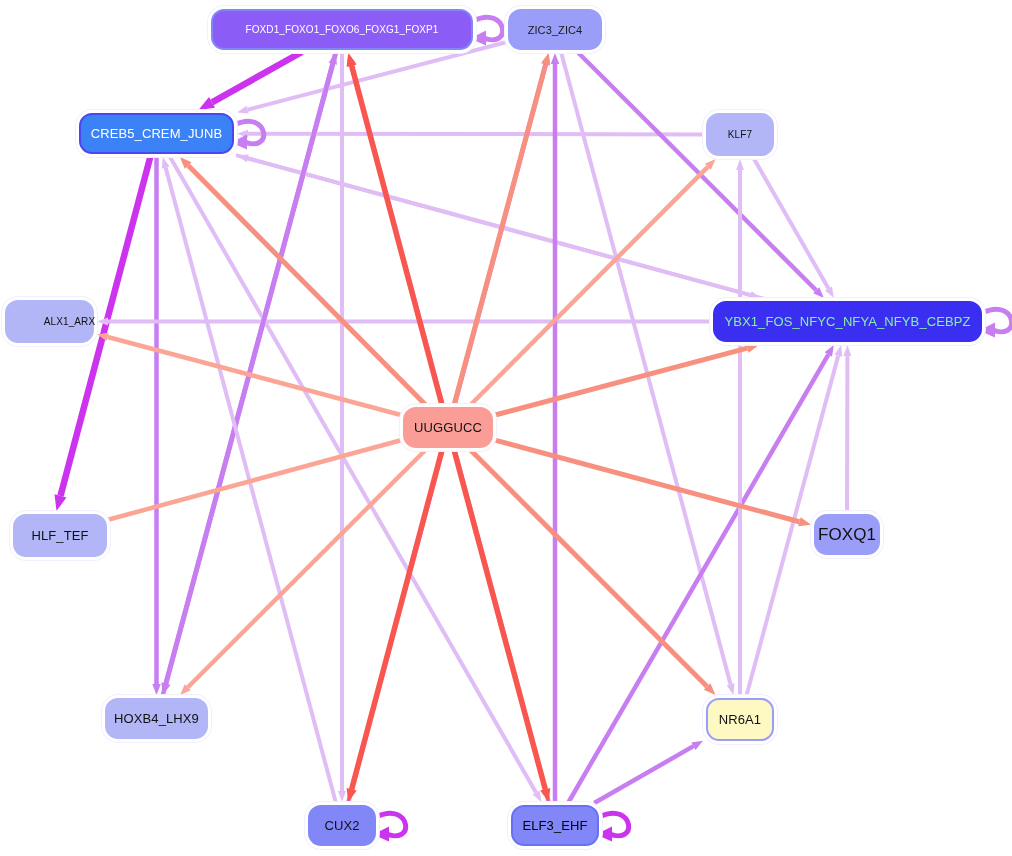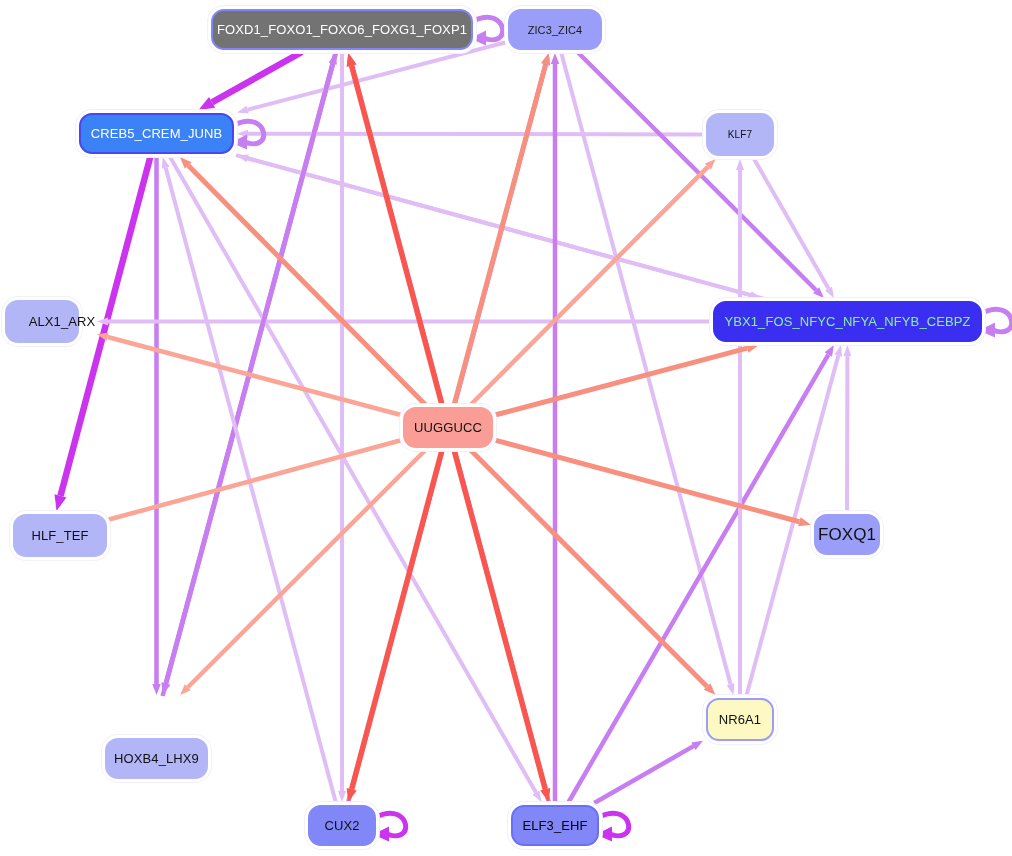--- a/index.html
+++ b/index.html
@@ -124,48 +124,48 @@
         <polygon points="231,142.5 247,134.5 247,149.5" fill="#c77ef0"></polygon>
         <path d="M 983 312.5 C 1017 296.5, 1023 344.5, 989 328.5" fill="none" stroke="#c77ef0" stroke-width="5"></path>
         <polygon points="979,330.5 995,322.5 995,337.5" fill="#c77ef0"></polygon>
         <path d="M 377 816.5 C 411 800.5, 417 848.5, 383 832.5" fill="none" stroke="#cc33ee" stroke-width="5"></path>
         <polygon points="373,834.5 389,826.5 389,841.5" fill="#cc33ee"></polygon>
         <path d="M 600 816.5 C 634 800.5, 640 848.5, 606 832.5" fill="none" stroke="#cc33ee" stroke-width="5"></path>
         <polygon points="596,834.5 612,826.5 612,841.5" fill="#cc33ee"></polygon>
       </g>
   </svg>
   <div id="nodes-layer">
-      <div class="node" style="left: 211px; top: 9px; width: 262px; height: 41px; background: #737373; border: 2px solid rgb(130, 135, 247); color: rgb(255, 255, 255); font-size: 13px;">
+      <div class="node" style="left: 211px; top: 9px; width: 262px; height: 41px; background: #8b5cf6; border: 2px solid rgb(130, 135, 247); color: rgb(255, 255, 255); font-size: 10px;">
         <span class="node-label">FOXD1_FOXO1_FOXO6_FOXG1_FOXP1</span>
       </div>
       <div class="node" style="left: 508px; top: 9px; width: 94px; height: 41px; background: rgb(154, 158, 248); border: 2px solid rgb(154, 158, 248); color: rgb(26, 26, 26); font-size: 11px;">
         <span class="node-label">ZIC3_ZIC4</span>
       </div>
       <div class="node" style="left: 79px; top: 113px; width: 155px; height: 41px; background: #3b82f6; border: 2px solid rgb(75, 69, 242); color: rgb(255, 255, 255); font-size: 13px;">
         <span class="node-label">CREB5_CREM_JUNB</span>
       </div>
       <div class="node" style="left: 706px; top: 113px; width: 68px; height: 43px; background: rgb(178, 182, 247); border: 2px solid rgb(178, 182, 247); color: rgb(17, 17, 17); font-size: 10px;">
         <span class="node-label">KLF7</span>
       </div>
-      <div class="node" style="left: 5px; top: 300px; width: 74px; height: 43px; background: rgb(178, 182, 247); border: 2px solid rgb(178, 182, 247); color: rgb(17, 17, 17); font-size: 13px; padding-left: 40px;">
+      <div class="node" style="left: 5px; top: 300px; width: 89px; height: 43px; background: rgb(178, 182, 247); border: 2px solid rgb(178, 182, 247); color: rgb(17, 17, 17); font-size: 10px; padding-left: 40px;">
         <span class="node-label">ALX1_ARX</span>
       </div>
       <div class="node" style="left: 713px; top: 301px; width: 269px; height: 41px; background: rgb(58, 47, 240); border: 2px solid rgb(58, 47, 240); color: #86efac; font-size: 13px;">
         <span class="node-label">YBX1_FOS_NFYC_NFYA_NFYB_CEBPZ</span>
       </div>
       <div class="node" style="left: 403px; top: 407px; width: 90px; height: 41px; background: rgb(250, 157, 150); border: 2px solid rgb(250, 157, 150); color: rgb(17, 17, 17); font-size: 13px;">
         <span class="node-label">UUGGUCC</span>
       </div>
       <div class="node" style="left: 13px; top: 514px; width: 94px; height: 43px; background: rgb(178, 182, 247); border: 2px solid rgb(178, 182, 247); color: rgb(17, 17, 17); font-size: 13px;">
         <span class="node-label">HLF_TEF</span>
       </div>
       <div class="node" style="left: 814px; top: 514px; width: 66px; height: 41px; background: rgb(154, 158, 248); border: 2px solid rgb(154, 158, 248); color: rgb(17, 17, 17); font-size: 17px;">
         <span class="node-label">FOXQ1</span>
       </div>
-      <div class="node" style="left: 105px; top: 738px; width: 103px; height: 41px; background: rgb(178, 182, 247); border: 2px solid rgb(178, 182, 247); color: rgb(17, 17, 17); font-size: 13px;">
+      <div class="node" style="left: 105px; top: 698px; width: 103px; height: 41px; background: rgb(178, 182, 247); border: 2px solid rgb(178, 182, 247); color: rgb(17, 17, 17); font-size: 13px;">
         <span class="node-label">HOXB4_LHX9</span>
       </div>
       <div class="node" style="left: 706px; top: 698px; width: 68px; height: 43px; background: #fef9c3; border: 2px solid rgb(154, 158, 248); color: rgb(17, 17, 17); font-size: 13px;">
         <span class="node-label">NR6A1</span>
       </div>
       <div class="node" style="left: 308px; top: 805px; width: 68px; height: 41px; background: rgb(130, 135, 247); border: 2px solid rgb(130, 135, 247); color: rgb(17, 17, 17); font-size: 13px;">
         <span class="node-label">CUX2</span>
       </div>
       <div class="node" style="left: 511px; top: 805px; width: 88px; height: 41px; background: rgb(130, 135, 247); border: 2px solid rgb(106, 112, 246); color: #000000; font-size: 13px;">
         <span class="node-label">ELF3_EHF</span>

